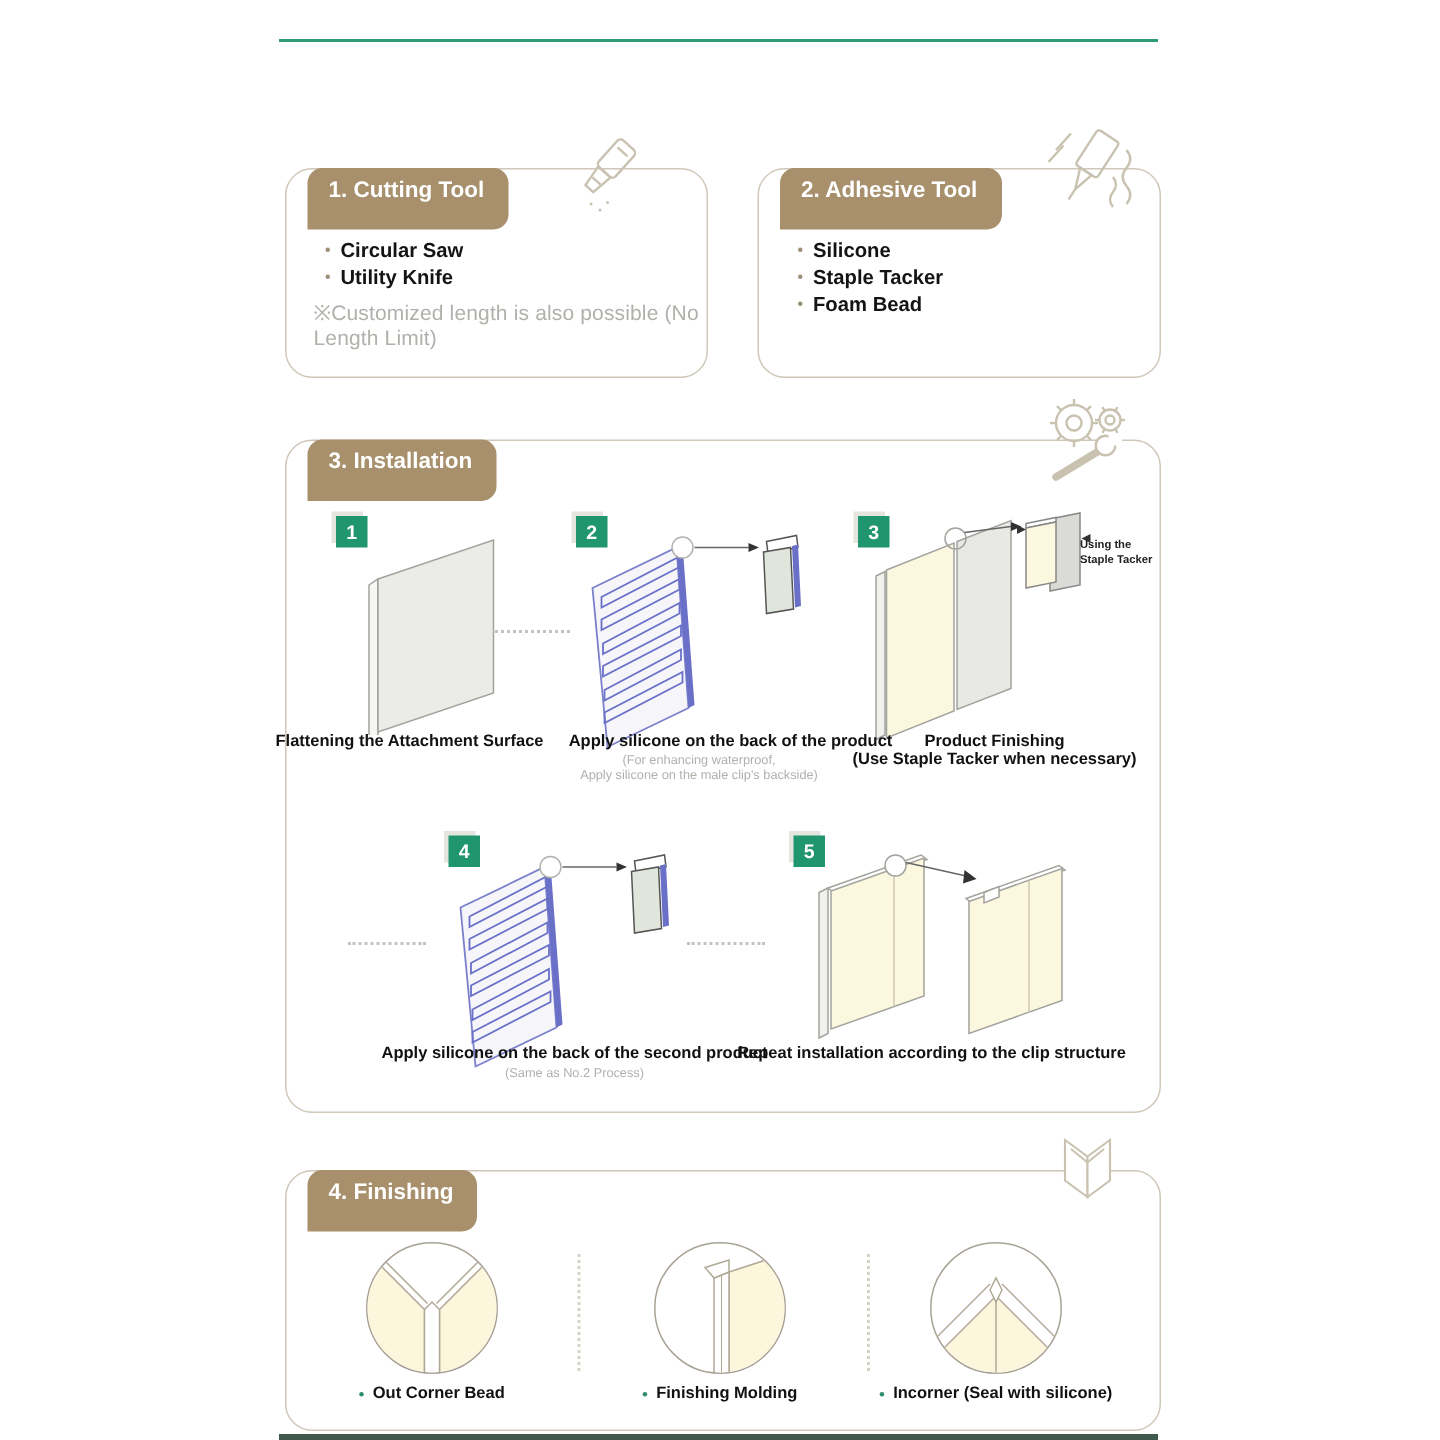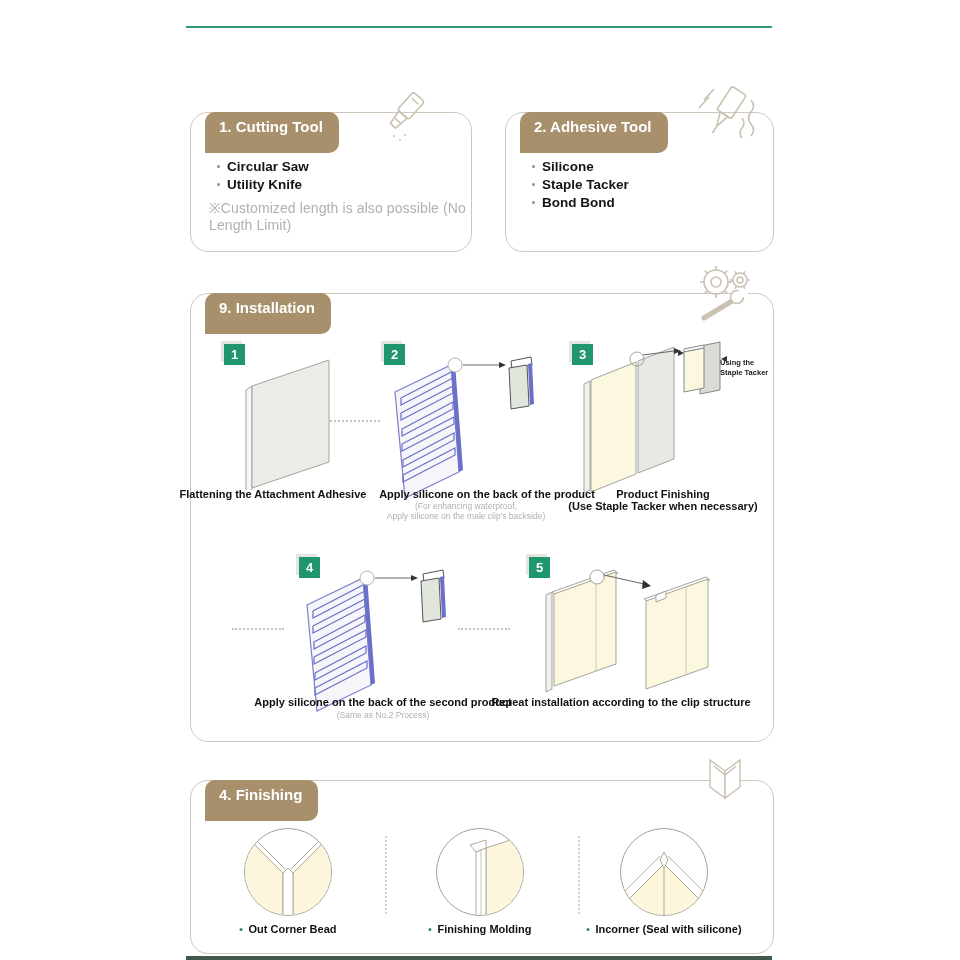--- a/index.html
+++ b/index.html
@@ -94,40 +94,40 @@
       <li>
           <span class="dot"></span>
           <span>Silicone</span>
         </li>
       <li>
           <span class="dot"></span>
           <span>Staple Tacker</span>
         </li>
       <li>
           <span class="dot"></span>
-          <span>Bond Bond</span>
+          <span>Foam Bead</span>
         </li>
     </ul>
   </div>
   <div class="tool-icon" style="left:696px;top:84px;">
     <svg width="66" height="68" viewBox="0 0 66 68" fill="none" stroke="#c9c2b1" stroke-width="1.6">
       <line x1="8" y1="16" x2="18" y2="5"></line>
       <line x1="3" y1="24" x2="13" y2="13"></line>
       <g transform="rotate(33 30 28)">
         <rect x="21" y="3" width="17" height="28" rx="2"></rect>
         <polygon points="25,31 34,31 30,45"></polygon>
         <line x1="30" y1="45" x2="30" y2="53"></line>
       </g>
       <path d="M55,16 q5,6 0,12 q-5,6 0,12 q5,6 0,12"></path>
       <path d="M46,34 q4,5 0,10 q-4,5 0,10"></path>
     </svg>
   </div>
 
   <div class="sec-box" id="box-install">
-    <div class="sec-label">9. Installation</div>
+    <div class="sec-label">3. Installation</div>
   </div>
   <div class="tool-icon" style="left:690px;top:264px;">
     <svg width="66" height="60" viewBox="0 0 66 60" fill="none" stroke="#c9c2b1" stroke-width="1.6">
       <circle cx="26" cy="18" r="12"></circle>
         <circle cx="26" cy="18" r="5"></circle>
       <line x1="38" y1="18" x2="42" y2="18"></line>
         <line x1="34.5" y1="26.5" x2="37.3" y2="29.3"></line>
       <line x1="26" y1="30" x2="26" y2="34"></line>
         <line x1="17.5" y1="26.5" x2="14.7" y2="29.3"></line>
       <line x1="14" y1="18" x2="10" y2="18"></line>
@@ -232,21 +232,21 @@
       <circle cx="57" cy="14" r="7" fill="#ffffff" stroke="#a3a39d"></circle>
       <line x1="64" y1="12" x2="104" y2="21" stroke="#666" stroke-width="1"></line>
       <polygon points="103,17 111,23 102,26" fill="#333"></polygon>
       <polygon points="104,36 166,14 170,17 108,39" fill="#ffffff" stroke="#a3a39d" stroke-width="1"></polygon>
       <polygon points="106,38 168,16 168,104 106,126" fill="#fcf7df" stroke="#a3a39d" stroke-width="1"></polygon>
       <polygon points="116,32 126,28 126,35 116,39" fill="#ffffff" stroke="#a3a39d" stroke-width="1"></polygon>
       <line x1="146" y1="24" x2="146" y2="112" stroke="#cfc9b4" stroke-width="1"></line>
     </svg>
   </div>
 
-  <div class="cap" style="left:273px;top:488px;">Flattening the Attachment Adhesive</div>
+  <div class="cap" style="left:273px;top:488px;">Flattening the Attachment Surface</div>
   <div class="cap" style="left:466px;top:488px;padding-left:42px;">Apply silicone on the back of the product</div>
   <div class="subcap" style="left:466px;top:501px;">(For enhancing waterproof,</div>
   <div class="subcap" style="left:466px;top:511px;">Apply silicone on the male clip's backside)</div>
   <div class="cap" style="left:663px;top:488px;">Product Finishing</div>
   <div class="cap" style="left:663px;top:500px;">(Use Staple Tacker when necessary)</div>
   <div class="cap" style="left:383px;top:696px;">Apply silicone on the back of the second product</div>
   <div class="subcap" style="left:383px;top:710px;">(Same as No.2 Process)</div>
   <div class="cap" style="left:621px;top:696px;">Repeat installation according to the clip structure</div>
 
   <div class="sec-box" id="box-finish">

